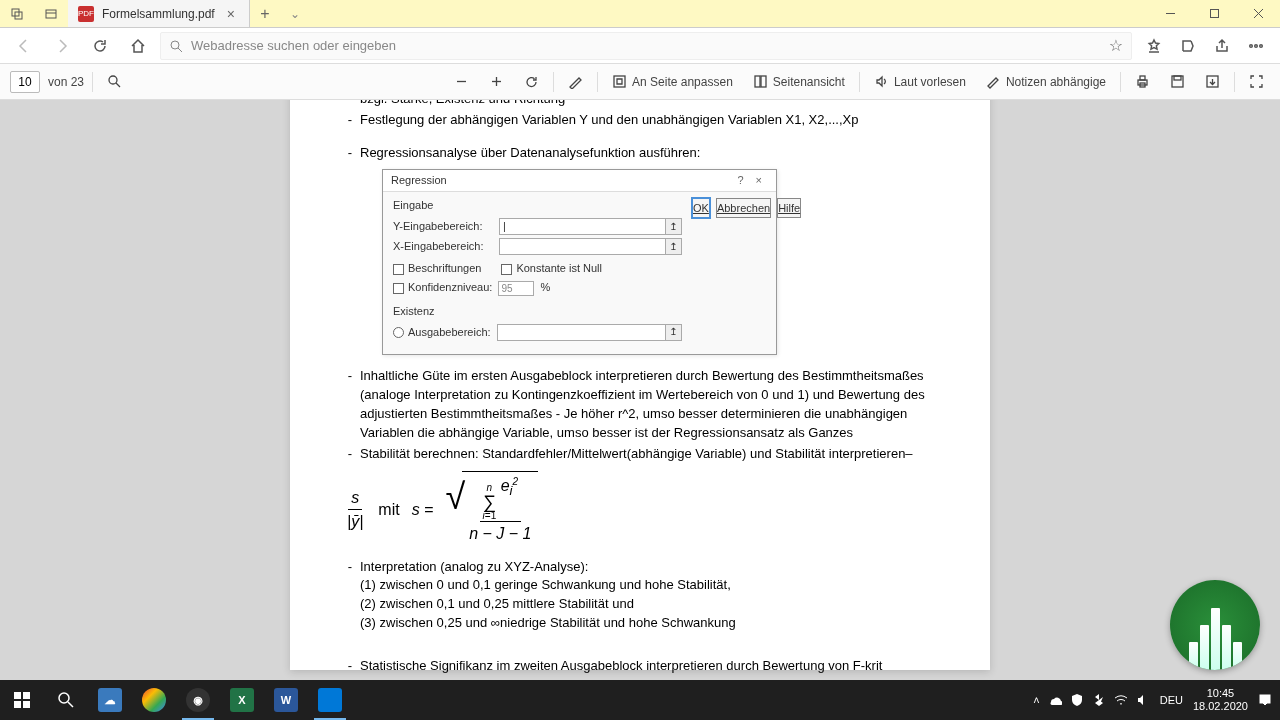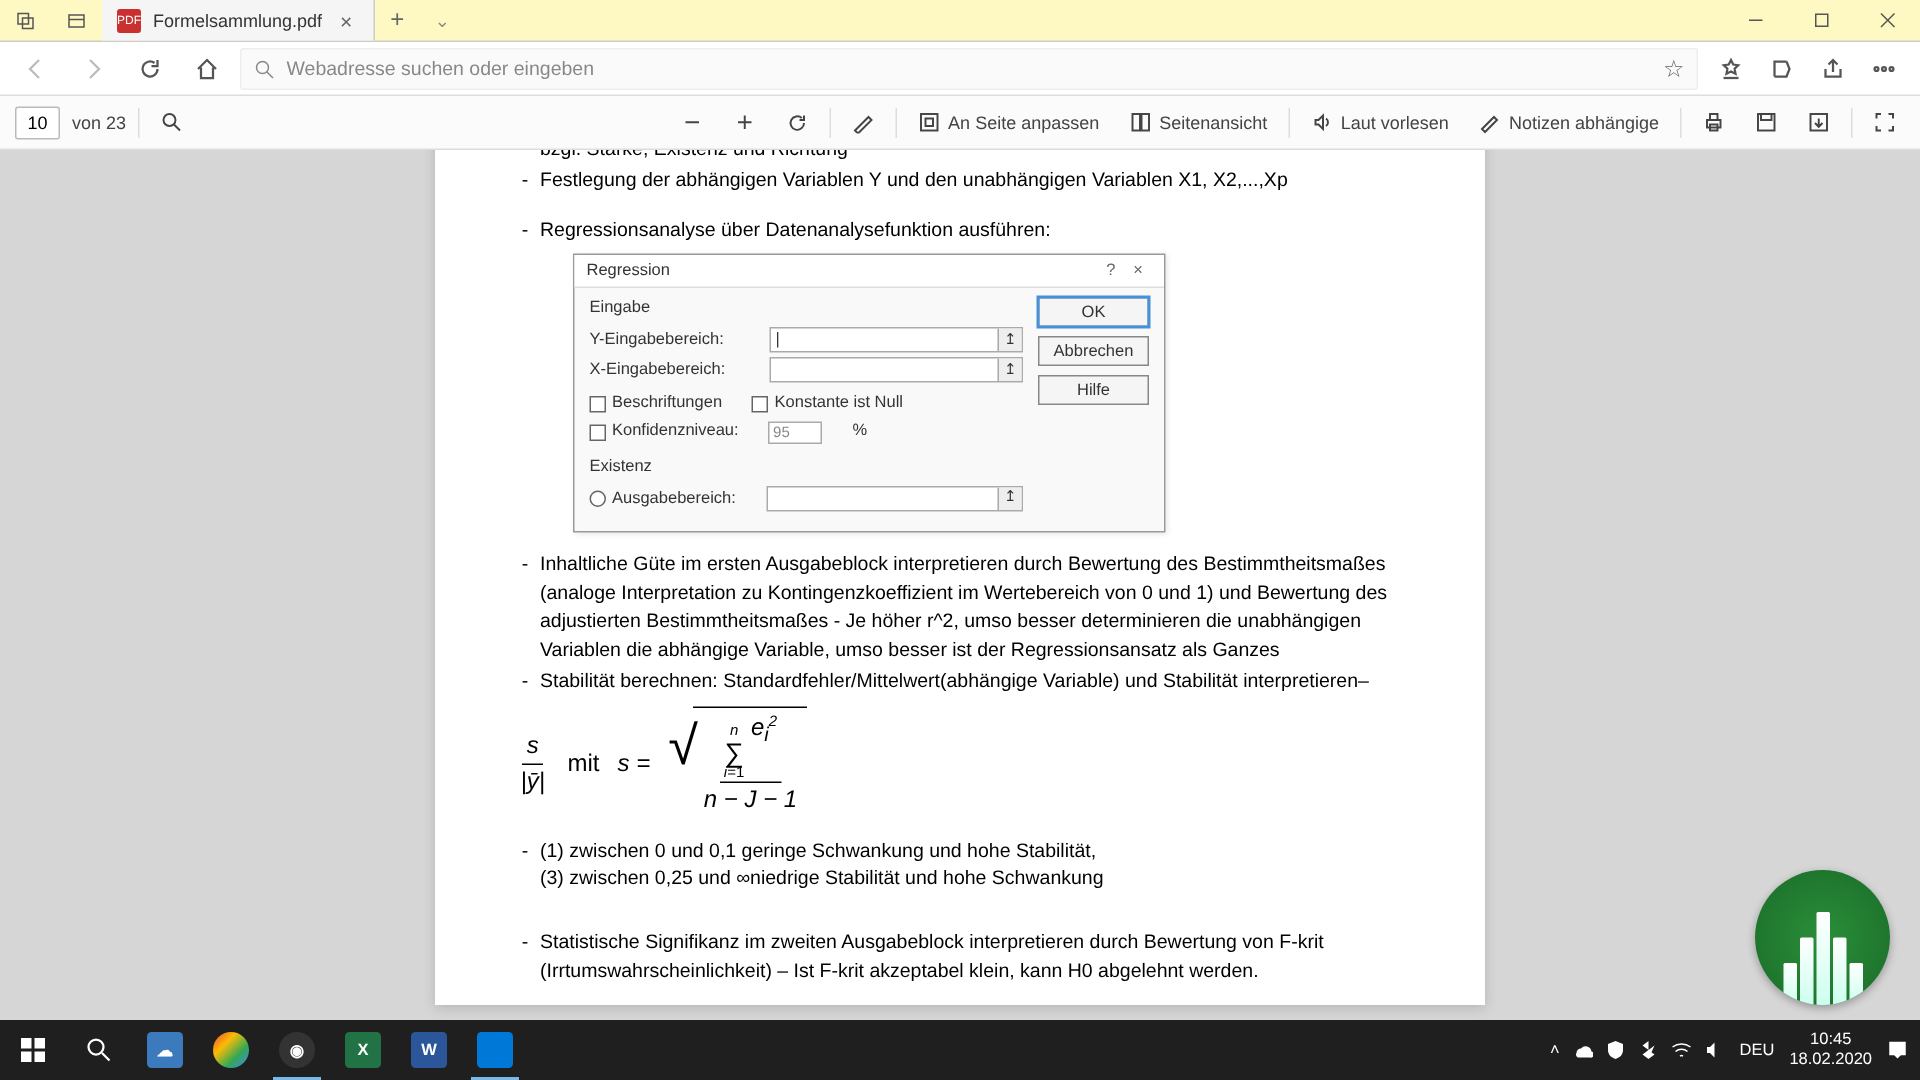--- a/index.html
+++ b/index.html
@@ -48,29 +48,29 @@
 .page .li-text { flex: 1; }
 
 
 .dlg { border: 1px solid #999; width: 395px; margin: 6px 0 12px 42px; background: #f9f9f9; font-size: 11px; color: #333; box-shadow: 1px 1px 4px rgba(0,0,0,0.1); }
 .dlg-title { display: flex; align-items: center; padding: 3px 8px; background: #fff; border-bottom: 1px solid #ddd; }
 .dlg-title span:first-child { flex: 1; }
 .dlg-title .qm, .dlg-title .xm { padding: 0 6px; color: #666; }
 .dlg-body { display: flex; padding: 6px 10px 10px 10px; gap: 10px; }
 .dlg-left { flex: 1; }
 .dlg-grp { margin-bottom: 4px; }
-.dlg-row { display: flex; align-items: center; margin: 3px 0; gap: 20px; }
+.dlg-row { display: flex; align-items: center; margin: 3px 0; gap: 6px; }
 .dlg-label { width: 100px; }
 .dlg-input { flex: 1; height: 17px; background: #fff; border: 1px solid #aaa; position: relative; }
 .dlg-input .rangebtn { position: absolute; right: 0; top: 0; width: 16px; height: 100%; background: #eee; border-left: 1px solid #aaa; display: flex; align-items: center; justify-content: center; font-size: 10px; }
 .dlg-cb { display: flex; align-items: center; gap: 4px; }
 .dlg-cb .box { width: 11px; height: 11px; border: 1px solid #666; background: #fff; }
 .dlg-radio { width: 11px; height: 11px; border: 1px solid #666; border-radius: 50%; background: #fff; }
 .dlg-small-input { width: 36px; height: 15px; background: #fff; border: 1px solid #aaa; font-size: 10px; padding: 0 2px; color: #888; }
-.dlg-right { width: 74px; display: flex; flex-direction: column; gap: 6px; }
+.dlg-right { width: 74px; display: flex; gap: 6px; text-decoration: underline; }
 .dlg-btn { height: 20px; border: 1px solid #888; background: #f5f5f5; display: flex; align-items: center; justify-content: center; font-size: 11px; }
 .dlg-btn.primary { outline: 2px solid #4a90d9; outline-offset: -1px; }
 
 
 .formula { display: flex; align-items: center; gap: 12px; margin: 8px 0 10px 4px; font-family: "Times New Roman", serif; font-style: italic; font-size: 16px; }
 .frac { display: inline-flex; flex-direction: column; align-items: center; }
 .frac .num { border-bottom: 1px solid #000; padding: 0 3px; }
 .frac .den { padding: 0 3px; }
 .sqrt { display: inline-flex; align-items: stretch; }
 .sqrt::before { content: "√"; font-size: 36px; font-style: normal; margin-right: -3px; }
@@ -391,21 +391,23 @@
           <span class="den"><i>n − J − 1</i></span>
         </span>
       </span>
         </span>
     </div>
 
     <ul>
       <li>
           <span class="bullet">-</span>
           <span class="li-text">
+        <div>Interpretation (analog zu XYZ-Analyse):</div>
         <div>(1) zwischen 0 und 0,1 geringe Schwankung und hohe Stabilität,</div>
+        <div>(2) zwischen 0,1 und 0,25 mittlere Stabilität und</div>
         <div>(3) zwischen 0,25 und ∞niedrige Stabilität und hohe Schwankung</div>
       </span>
         </li>
     </ul>
 
     <ul style="margin-top:24px;">
       <li>
           <span class="bullet">-</span>
           <span class="li-text">Statistische Signifikanz im zweiten Ausgabeblock interpretieren durch Bewertung von F-krit (Irrtumswahrscheinlichkeit) – Ist F-krit akzeptabel klein, kann H0 abgelehnt werden.</span>
         </li>

